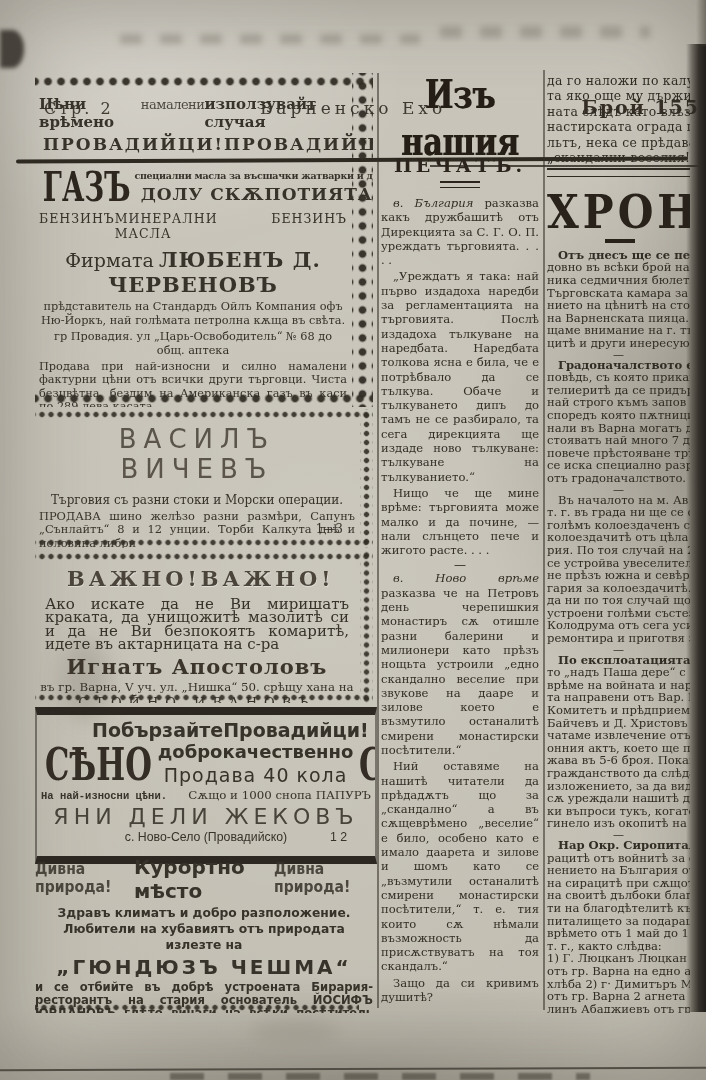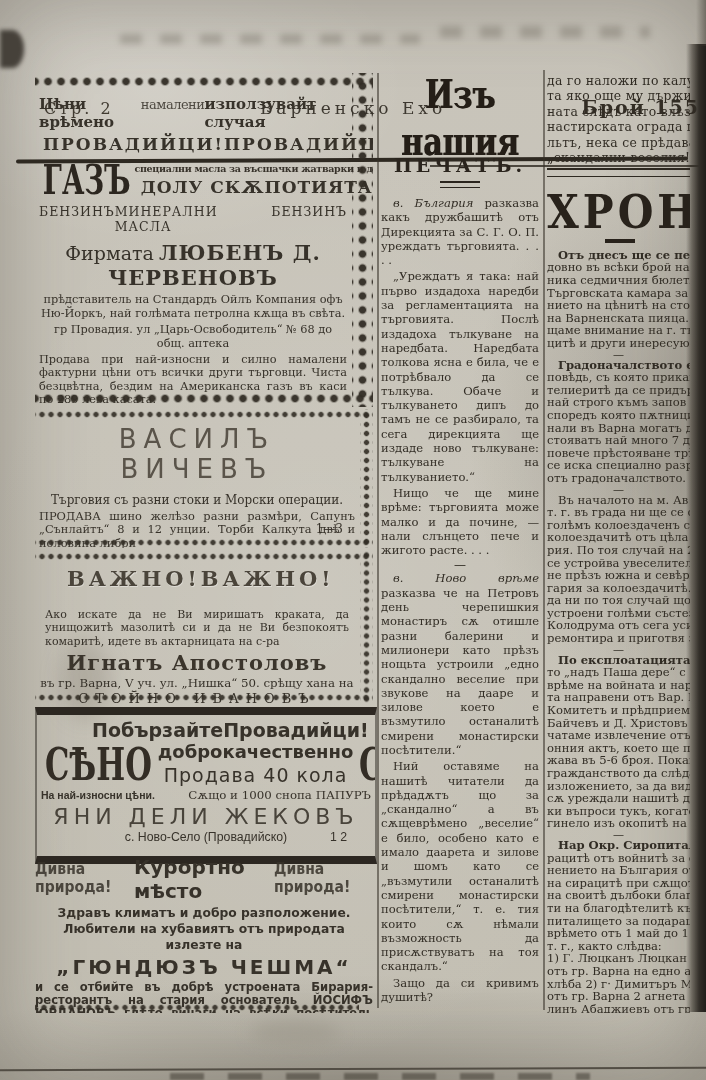--- a/index.html
+++ b/index.html
@@ -46,21 +46,21 @@
   
   .ad{position:absolute;left:35px;width:338px;overflow:hidden;}
   .ad .inner{padding:0 26px 0 4px;}
   .c{text-align:center;} .j{text-align:justify;}
   .sans{font-family:"DejaVu Sans","Liberation Sans",sans-serif;}
   
   .ad-gaz{top:73px;height:334px;}
   .gaz-l1{margin-top:5px;font-weight:bold;font-size:15px;display:flex;justify-content:space-between;align-items:baseline;}
   .gaz-l1 .cond{font-weight:normal;font-size:13px;letter-spacing:-.5px;opacity:.85;}
   .gaz-l2{margin-top:3px;font-size:17px;font-weight:bold;letter-spacing:2px;display:flex;justify-content:space-between;padding:0 4px;}
-  .gaz-row{display:flex;justify-content:space-between;align-items:center;margin-top:8px;}
+  .gaz-row{display:flex;justify-content:space-between;align-items:center;margin-top:15px;}
   .gaz-big{font-size:30px;font-weight:bold;transform:scale(.92,1.35);transform-origin:center;color:#2c261f;}
   .gaz-mid{flex:1;text-align:center;}
   .gaz-mid .sm{font-size:9.5px;font-weight:bold;letter-spacing:-.3px;white-space:nowrap;}
   .gaz-mid .bg{font-size:17px;font-weight:bold;letter-spacing:1px;margin-top:3px;}
   .gaz-benz{margin-top:7px;font-size:12.5px;display:flex;justify-content:space-between;letter-spacing:1px;}
   .gaz-firm{margin-top:6px;}
   .gaz-firm .pre{font-size:19px;}
   .gaz-firm .nm{font-size:21px;font-weight:bold;letter-spacing:1px;}
   .gaz-rep,.gaz-addr{font-size:11.3px;line-height:13.5px;margin-top:3px;}
   .gaz-body{font-size:11.3px;line-height:13.4px;margin-top:3px;}
@@ -68,35 +68,35 @@
   .ad-vichev{top:409px;height:139px;}
   .vich-name{font-size:26px;line-height:30px;letter-spacing:7px;color:#5a544a;margin-top:4px;font-family:"DejaVu Sans",sans-serif;}
   .vich-sub{font-size:12px;margin-top:9px;}
   .vich-body{font-size:11.4px;line-height:13.4px;margin-top:3px;}
   .vich-body2{font-size:12.8px;letter-spacing:.5px;margin-top:2px;}
   .vich-num{position:absolute;right:30px;bottom:12px;font-size:12px;}
   
   .ad-vajno{top:551px;height:152px;}
   .vaj-title{display:flex;justify-content:space-between;padding:0 28px;font-size:21px;font-weight:bold;letter-spacing:4px;
      color:#4a443a;text-shadow:.6px .6px 0 rgba(255,255,255,.4);margin-top:4px;}
-  .vaj-body{font-size:11px;line-height:13.4px;margin-top:17px;padding:0 6px;}
+  .vaj-body{font-size:15px;line-height:13.4px;margin-top:7px;padding:0 6px;}
   .vaj-name{font-size:21px;font-weight:bold;letter-spacing:1px;margin-top:2px;color:#3b352c;}
   .vaj-addr{font-size:11.8px;margin-top:1px;}
   .vaj-name2{font-size:13px;letter-spacing:7px;margin-top:1px;}
   
   .ad-seno{top:707px;height:141px;border-top:8px solid #2c2721;border-bottom:8px solid #2c2721;
      border-left:2px solid rgba(44,39,33,.5);border-right:2px solid rgba(44,39,33,.5);}
   .seno-l1{display:flex;justify-content:space-between;padding:4px 55px 0 55px;font-size:19px;font-weight:bold;}
   .seno-main{display:flex;justify-content:space-between;align-items:center;padding:0 2px;}
   .seno-big{font-size:34px;font-weight:bold;transform:scale(.9,1.3);color:#332d25;}
   .seno-mid{flex:1;text-align:center;}
   .seno-mid .m1{font-size:18px;font-weight:bold;}
   .seno-mid .m2{font-size:19px;margin-top:2px;letter-spacing:1px;}
   .seno-small{display:flex;justify-content:space-between;align-items:baseline;padding:0 4px;margin-top:2px;}
-  .seno-small .a{font-weight:bold;font-size:10.5px;font-family:Liberation Sans, sans-serif;}
+  .seno-small .a{font-weight:bold;font-size:10.5px;font-family:Liberation Mono, monospace;}
   .seno-small .b{font-size:11.8px;}
   .seno-name{font-size:22px;letter-spacing:5px;color:#48433a;margin-top:2px;font-family:"DejaVu Sans",sans-serif;}
   .seno-addr{font-size:12.3px;margin-top:1px;position:relative;}
   .seno-addr .num{position:absolute;right:28px;top:0;}
   
   .ad-resort{top:855px;height:158px;}
   .res-l1{display:flex;justify-content:space-between;align-items:baseline;}
   .res-l1 .side{font-size:14px;font-weight:bold;transform:scaleY(1.15);opacity:.85;}
   .res-l1 .mid{font-size:20px;font-weight:bold;}
   .res-l2{font-size:12.3px;font-weight:bold;line-height:16px;margin-top:2px;}

